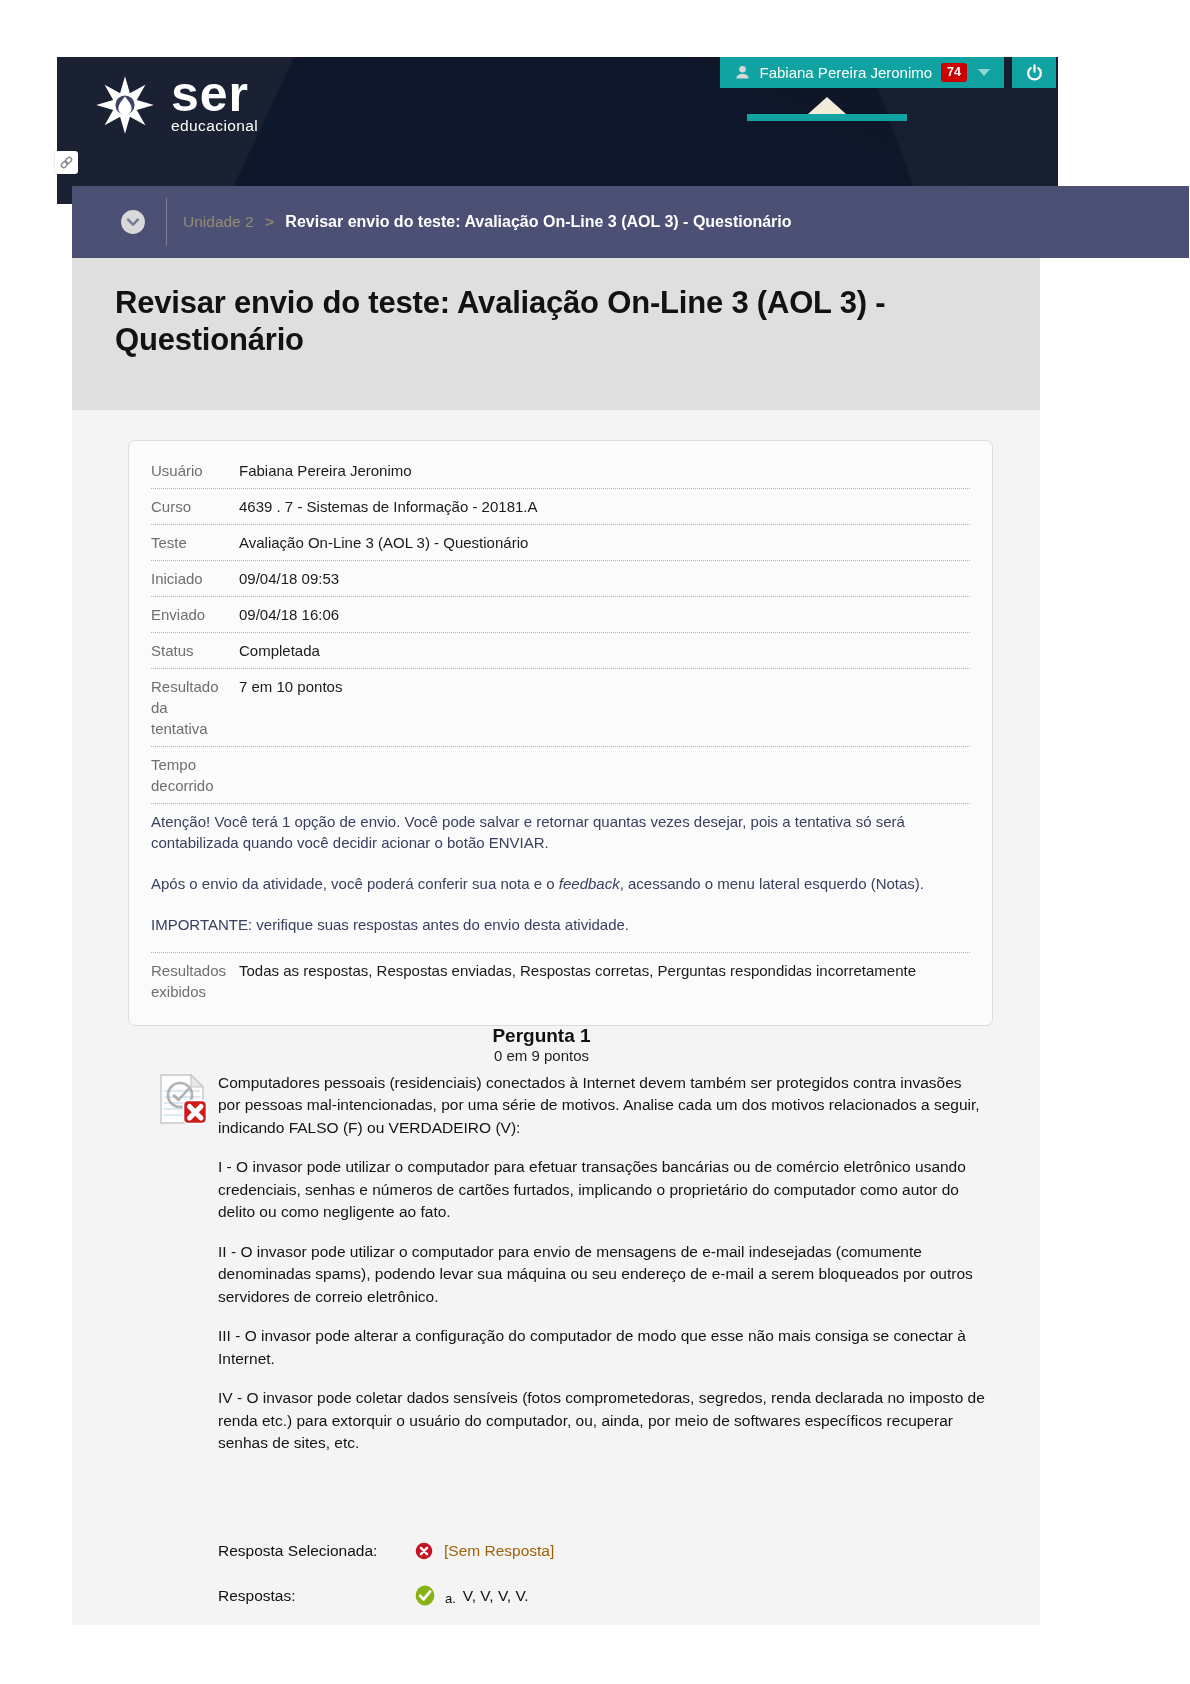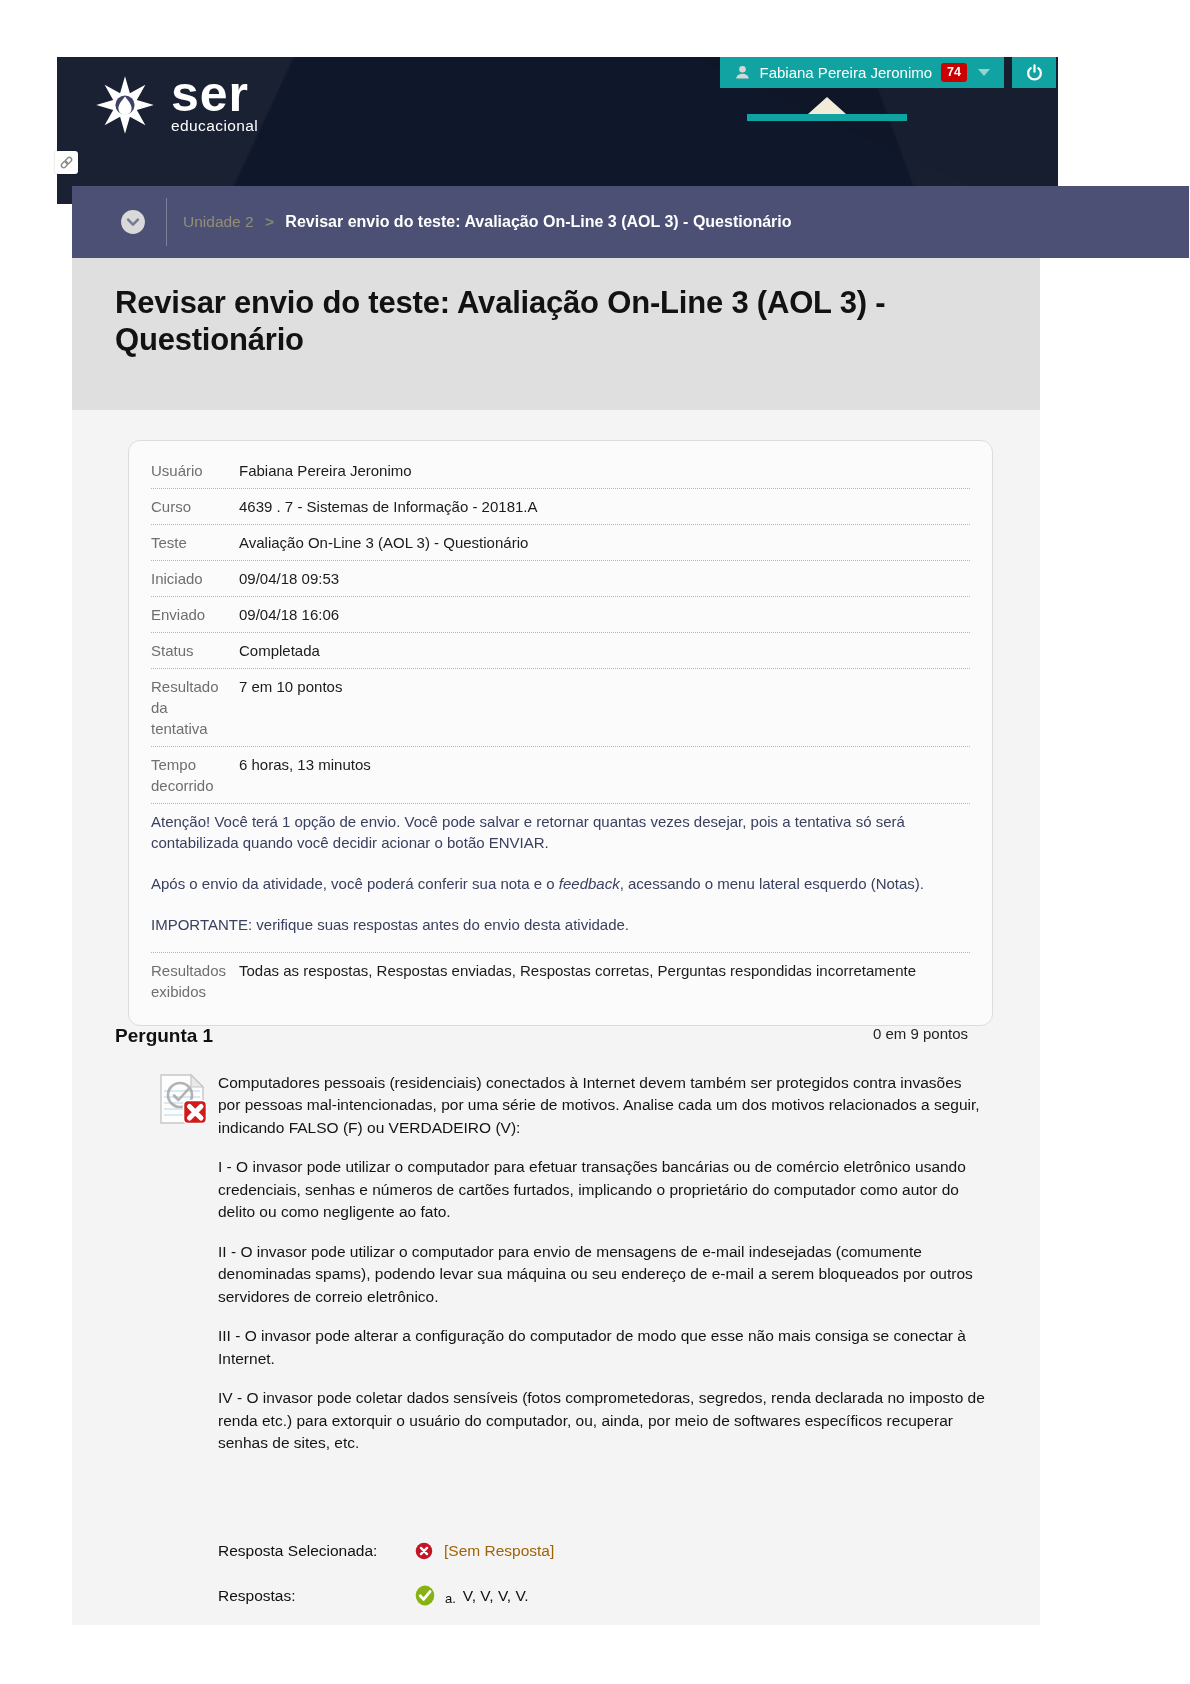--- a/index.html
+++ b/index.html
@@ -96,35 +96,35 @@
   }
 
   
   .main {
     position: absolute; left: 72px; top: 410px; width: 968px; height: 1215px;
     background: #f4f4f4;
   }
 
   .summary-box {
     position: absolute; left: 56px; top: 30px; width: 865px;
-    background: #fbfbfb; border: 1px solid #dcdcdc; border-radius: 12px;
+    background: #fbfbfb; border: 1px solid #dcdcdc; border-radius: 7px;
     padding: 12px 22px 16px 22px;
   }
   .srow { display: flex; padding: 7px 0; border-bottom: 1px dotted #b5b5b5; font-size: 15px; line-height: 1.4; }
   .srow:last-child { border-bottom: none; }
   .srow .lab { width: 88px; flex: none; color: #6f6f6f; padding-right: 12px; }
   .srow .val { flex: 1; color: #1b1b1b; }
   .srow .val.instr { color: #3a4060; }
   .instr p + p { margin-top: 20px; }
   .instr { padding-bottom: 10px; }
 
   
   .q-header {
     position: absolute; left: 43px; right: 72px; top: 615px;
-    display: flex; justify-content: space-between; align-items: flex-start;
+    display: flex; justify-content: space-between; align-items: center; flex-direction: column;
   }
   .q-header h2 { font-size: 19px; font-weight: bold; color: #111; }
   .q-points { font-size: 15px; color: #1f1f1f; }
 
   .q-content { position: absolute; left: 83px; right: 55px; top: 662px; display: flex; align-items: flex-start; }
   .q-icon { width: 54px; height: 54px; flex: none; margin-right: 9px; }
   .q-text { font-size: 15.5px; color: #141414; line-height: 1.45; max-width: 772px; }
   .q-text p { margin-bottom: 17px; }
 
   .answers { position: absolute; left: 146px; top: 1132px; }
@@ -228,21 +228,20 @@
     <div class="srow">
       <div class="lab">Status</div>
       <div class="val">Completada</div>
     </div>
     <div class="srow">
       <div class="lab">Resultado da tentativa</div>
       <div class="val">7 em 10 pontos</div>
     </div>
     <div class="srow">
       <div class="lab">Tempo decorrido</div>
-      <div class="val">6 horas, 13 minutos</div>
     </div>
     <div class="srow">
       <div class="val instr">
         <p>Atenção! Você terá 1 opção de envio. Você pode salvar e retornar quantas vezes desejar, pois a tentativa só será contabilizada quando você decidir acionar o botão ENVIAR.</p>
         <p><span>Após o envio da atividade, você poderá conferir sua nota e o </span><em>feedback</em><span>, acessando o menu lateral esquerdo (Notas).</span></p>
         <p>IMPORTANTE: verifique suas respostas antes do envio desta atividade.</p>
       </div>
     </div>
     <div class="srow">
       <div class="lab">Resultados exibidos</div>

